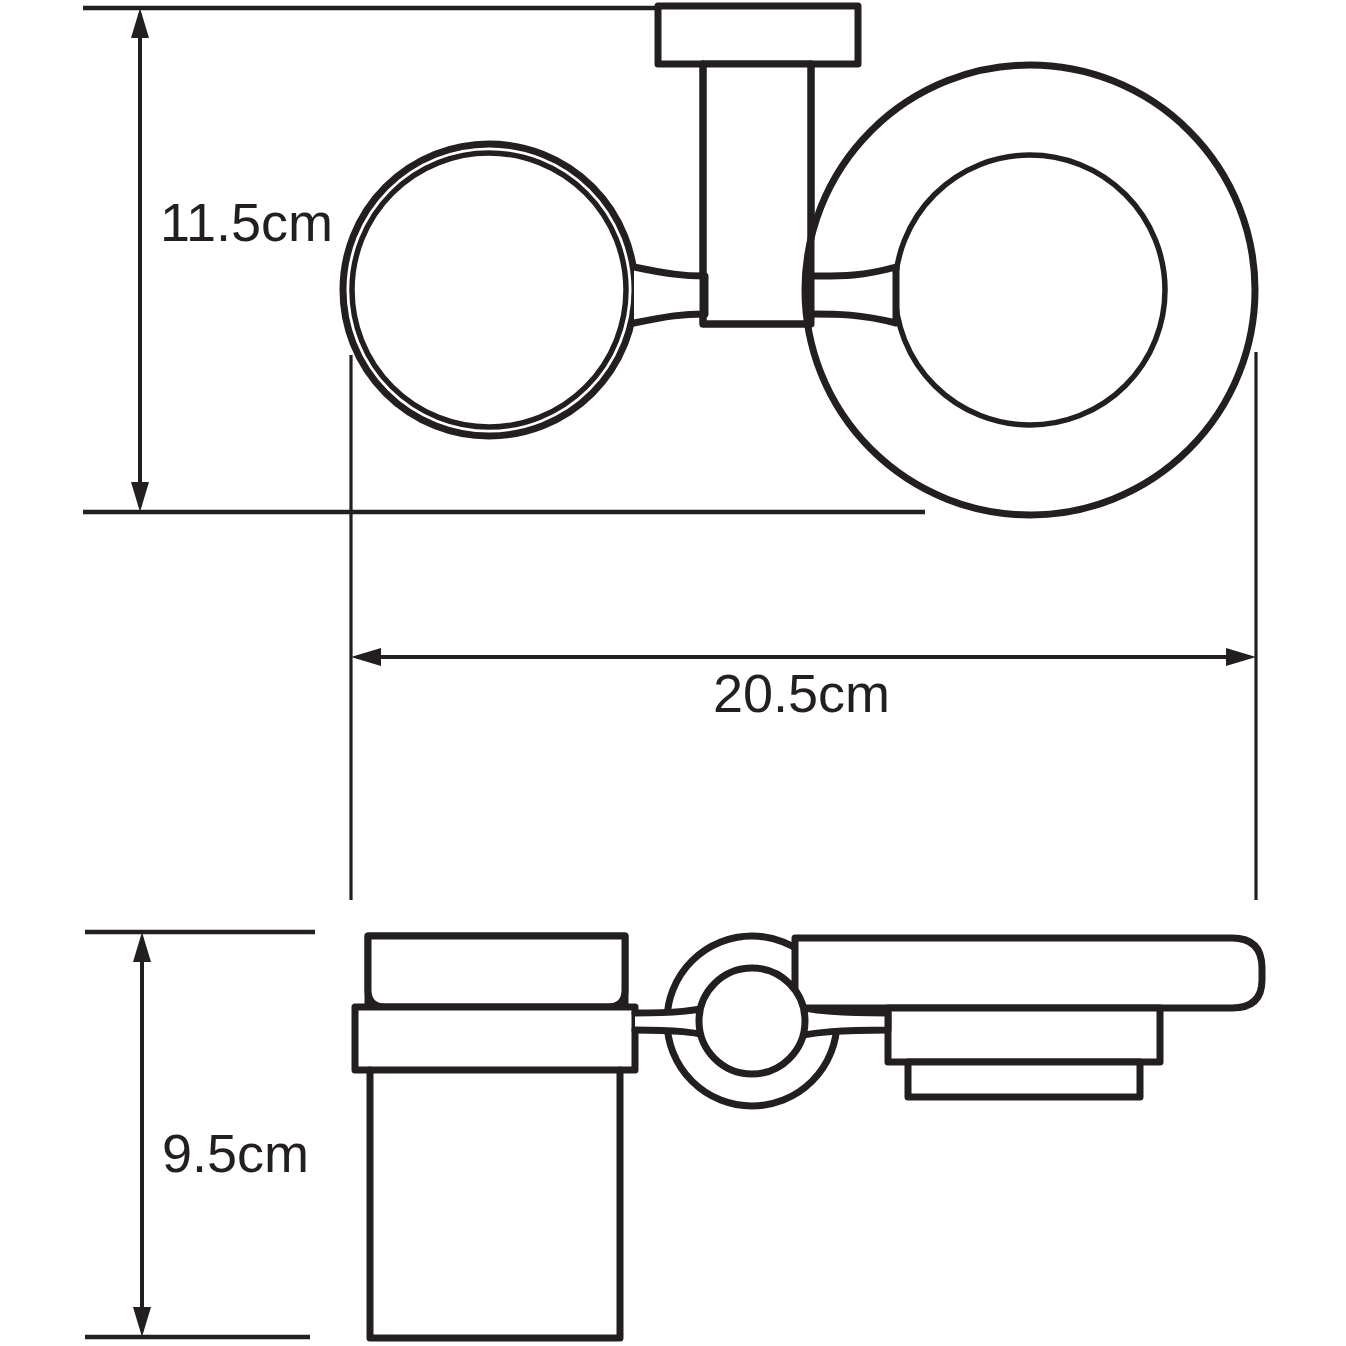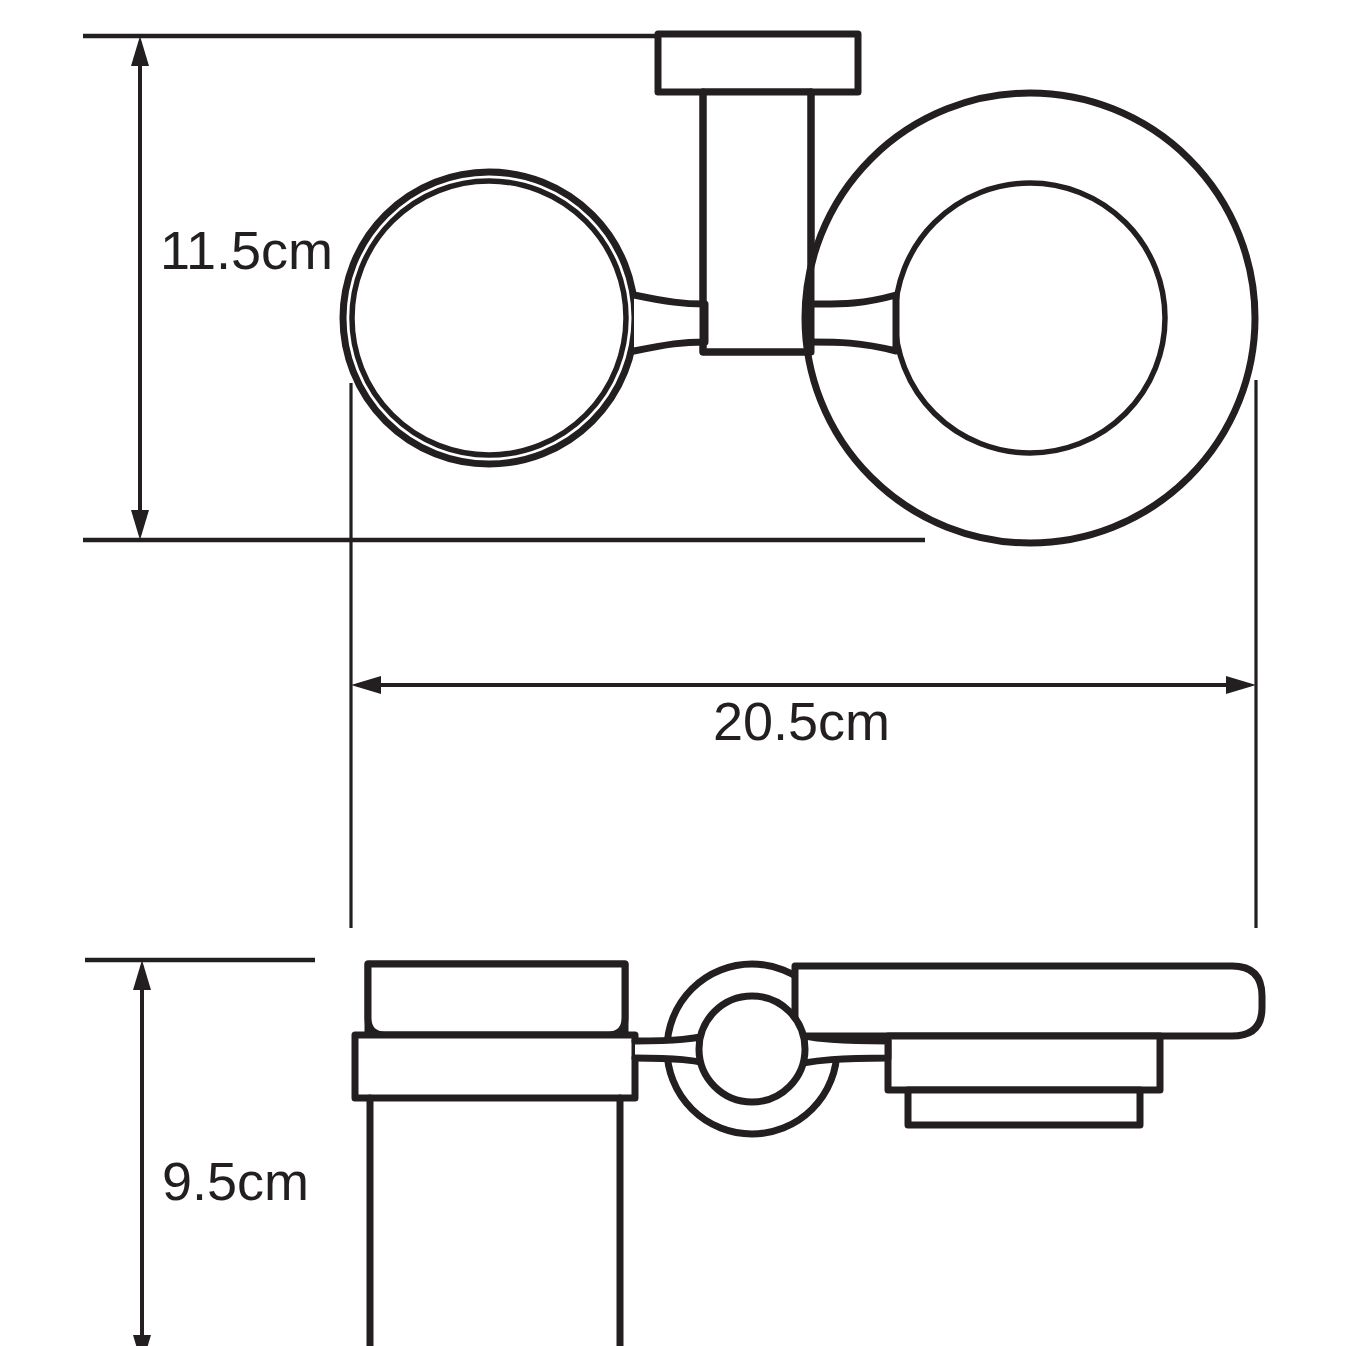--- a/index.html
+++ b/index.html
@@ -11,21 +11,20 @@
     width: 1346px;
     height: 1346px;
     font-family: "Liberation Sans", sans-serif;
     overflow: hidden;
   }
   #drawing-root {
     position: relative;
     width: 1346px;
     height: 1050px;
     background: #ffffff;
-    margin-top: 28px;
   }
   svg#technical-drawing {
     display: block;
     width: 1346px;
     height: 1346px;
   }
   .dim-text {
     font-family: "Liberation Sans", sans-serif;
     font-size: 54px;
     fill: #231f20;

